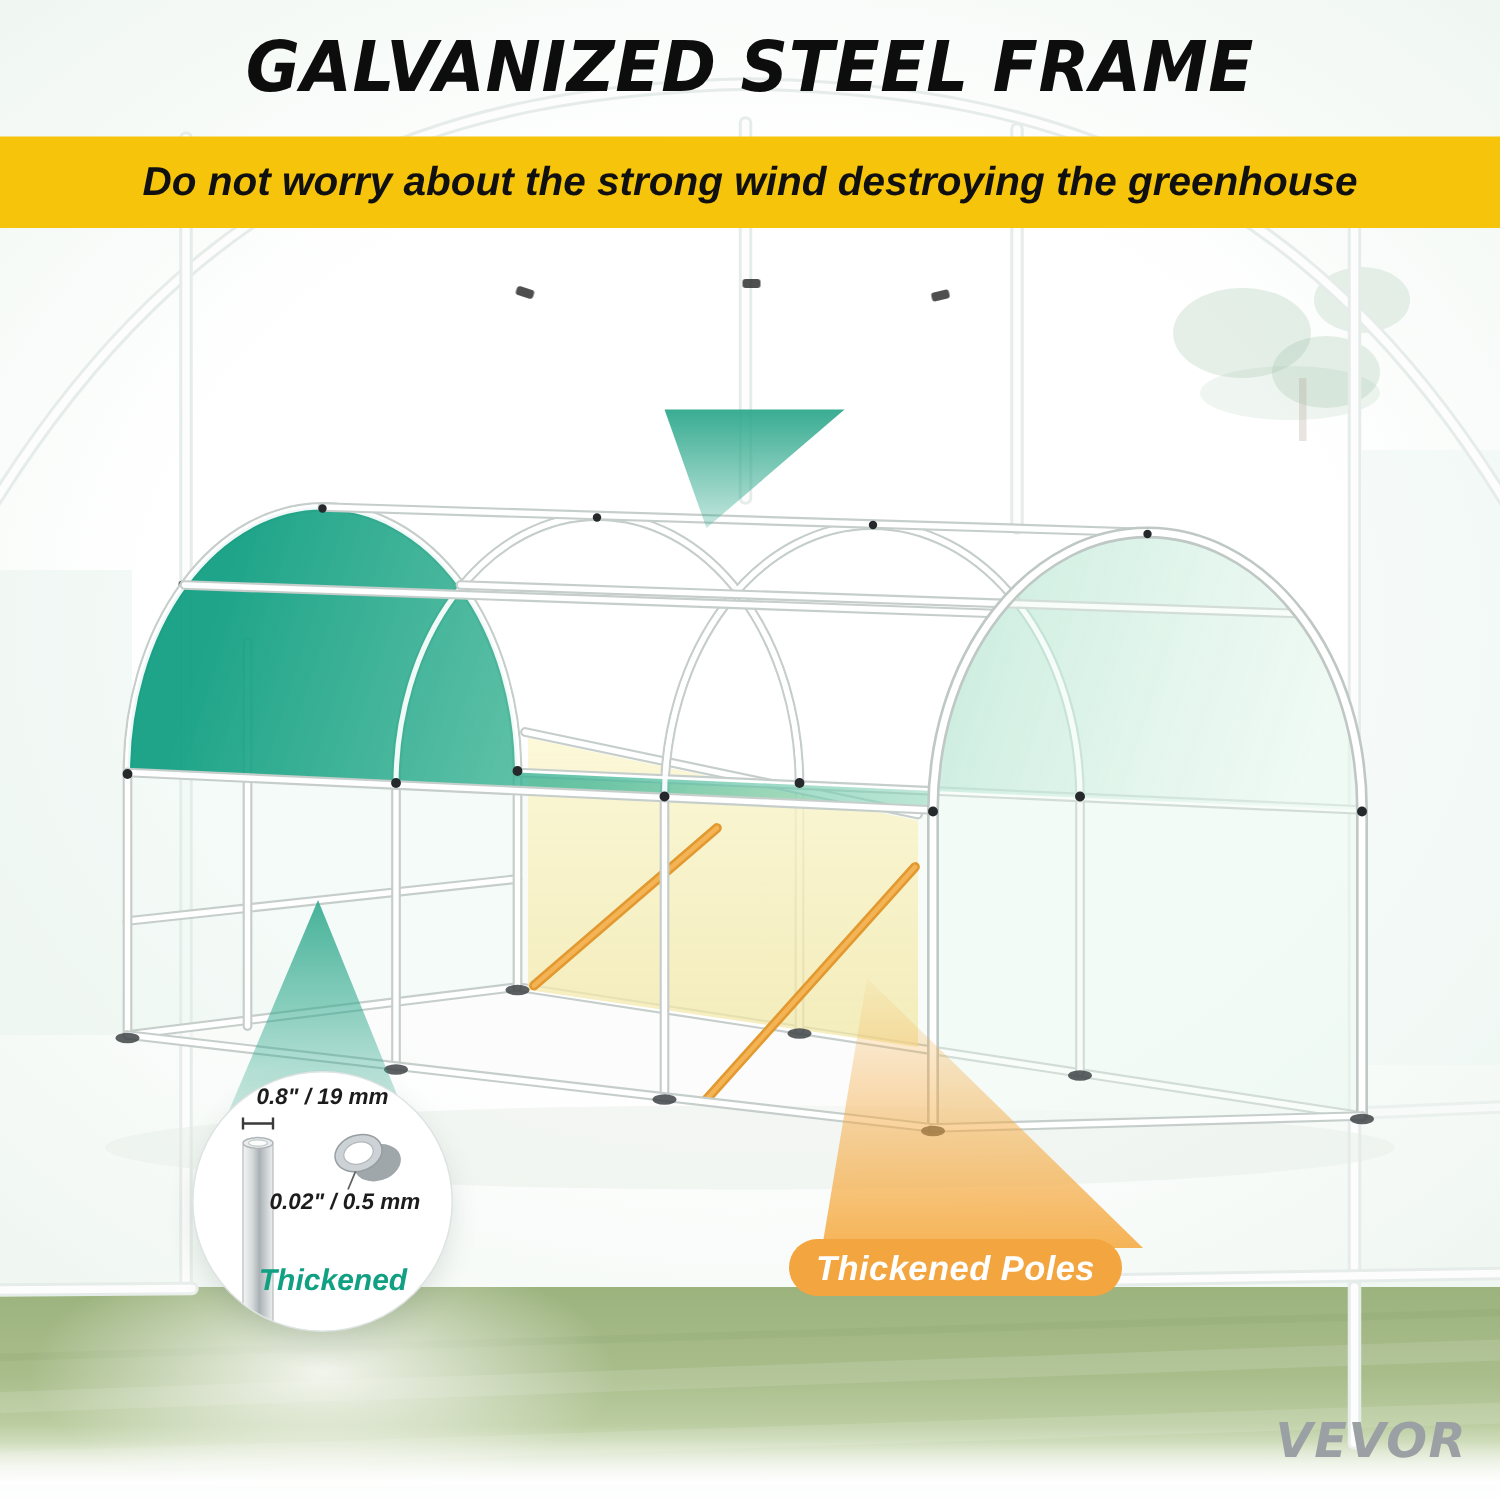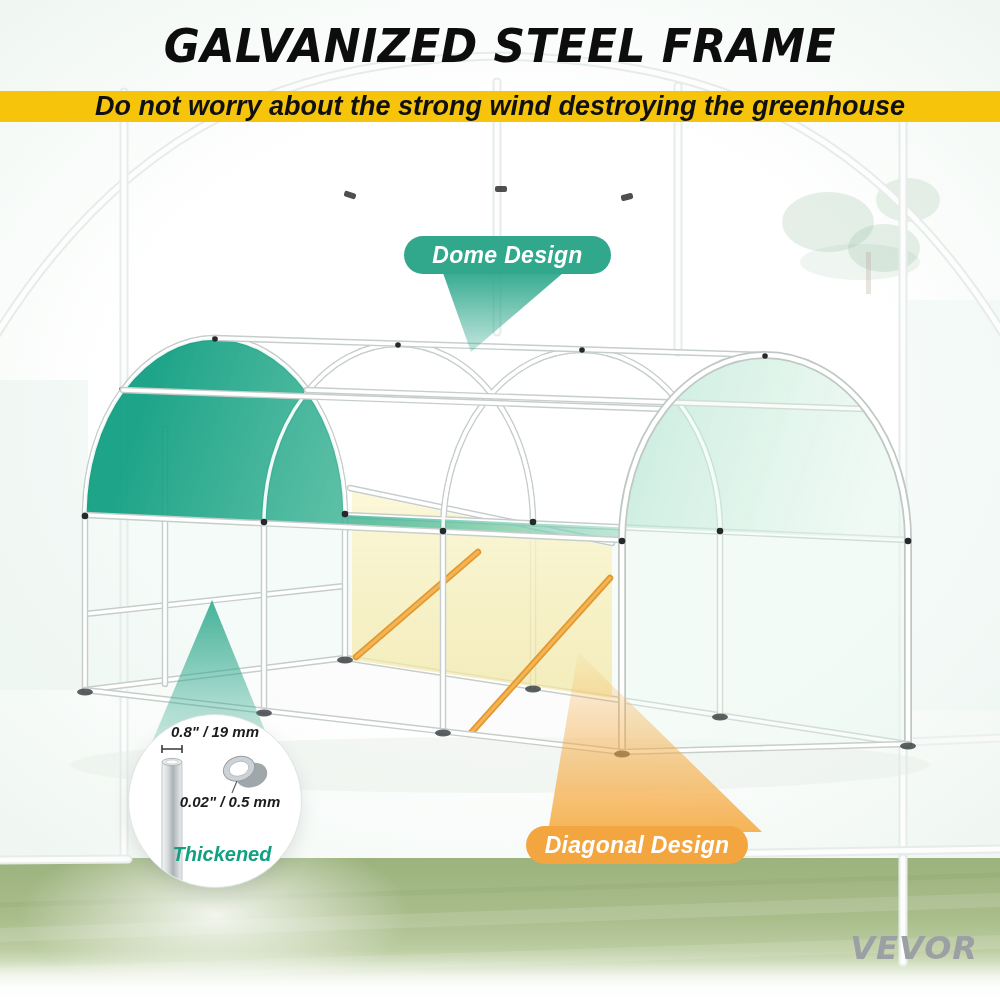--- a/index.html
+++ b/index.html
@@ -9,22 +9,22 @@
     font-family:"Liberation Sans", sans-serif;
     font-style:italic;
   }
   .bg-svg,.art-svg{position:absolute;left:0;top:0;}
   .title{
     position:absolute;top:20px;left:0;width:100%;margin:0;text-align:center;
     font-family:"DejaVu Sans", sans-serif;font-weight:bold;font-size:44px;
     letter-spacing:.5px;color:#0d0d0d;transform:scaleY(1.06);
   }
   .banner{
-    position:absolute;top:91px;left:0;width:100%;height:31px;background:#f6c40a;
-    display:flex;align-items:flex-start;justify-content:center;
+    position:absolute;top:91px;left:0;width:100%;height:61px;background:#f6c40a;
+    display:flex;align-items:center;justify-content:center;
   }
   .banner span{font-size:27px;font-weight:bold;color:#101010;}
   .pill{
     position:absolute;height:38px;border-radius:19px;color:#ffffff;
     display:flex;align-items:center;justify-content:center;
     font-size:23px;font-weight:bold;letter-spacing:.3px;
   }
   .pill-dome{left:404px;top:236px;width:207px;background:#31a78c;}
   .pill-diag{left:526px;top:826px;width:222px;background:#f3a540;}
   .dome-note{
@@ -37,21 +37,21 @@
     box-shadow:0 8px 18px rgba(55,80,68,.13);overflow:hidden;
   }
   .dim{position:absolute;color:#1c1c1c;font-size:15px;font-weight:bold;text-align:center;white-space:nowrap;}
   .dim-d{top:8px;left:0;width:172px;}
   .dim-t{top:78px;left:30px;width:142px;}
   .pole-caption{
     position:absolute;left:72px;top:838px;width:300px;text-align:center;
     color:#12a083;font-size:20px;font-weight:bold;line-height:32px;
   }
   .brand{
-    position:absolute;right:22px;bottom:33px;font-family:"DejaVu Sans", sans-serif;
+    position:absolute;right:22px;bottom:21px;font-family:"DejaVu Sans", sans-serif;
     font-size:32px;font-weight:bold;color:#9ba0a4;letter-spacing:1px;
   }
   
   .pg{stroke:#c6cecb;stroke-width:6.5;fill:none;stroke-linecap:round;}
   .pw{stroke:#ffffff;stroke-width:3.6;fill:none;stroke-linecap:round;}
   .pgf{stroke:#bfc8c5;stroke-width:8;fill:none;stroke-linecap:round;}
   .pwf{stroke:#ffffff;stroke-width:4.5;fill:none;stroke-linecap:round;}
   .rib{stroke:rgba(255,255,255,.92);stroke-width:3.4;fill:none;}
   .bgg{stroke:#e6ece9;stroke-width:9;fill:none;stroke-linecap:round;}
   .bgw{stroke:#fcfdfc;stroke-width:5;fill:none;stroke-linecap:round;}
@@ -262,24 +262,23 @@
       <polygon points="212,600 152,742 268,738" fill="url(#tealFan2)"></polygon>
       <polygon points="578,652 548,832 762,832" fill="url(#orangeFan)"></polygon>
     </g>
   </svg>
 
   <h1 class="title">GALVANIZED STEEL FRAME</h1>
   <div class="banner">
     <span>Do not worry about the strong wind destroying the greenhouse</span>
   </div>
 
-  <div class="pill pill-dome">Dome Design</div>
   <div class="dome-note">
   </div>
-  <div class="pill pill-diag">Diagonal Design</div>
+  <div class="pill pill-diag">Thickened Poles</div>
 
   <div class="circle-callout">
     <svg width="172" height="172" viewBox="0 0 172 172">
       <defs>
         <linearGradient id="poleGrad" x1="33" y1="0" x2="53" y2="0" gradientUnits="userSpaceOnUse">
           <stop offset="0" stop-color="#f5f6f6"></stop>
           <stop offset=".3" stop-color="#d6dadb"></stop>
           <stop offset=".55" stop-color="#aab1b5"></stop>
           <stop offset=".8" stop-color="#cfd4d6"></stop>
           <stop offset="1" stop-color="#eceeee"></stop>

